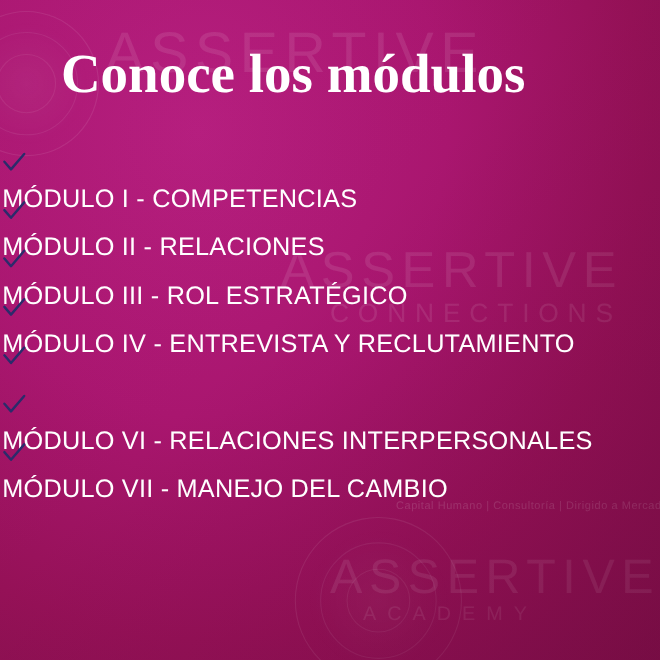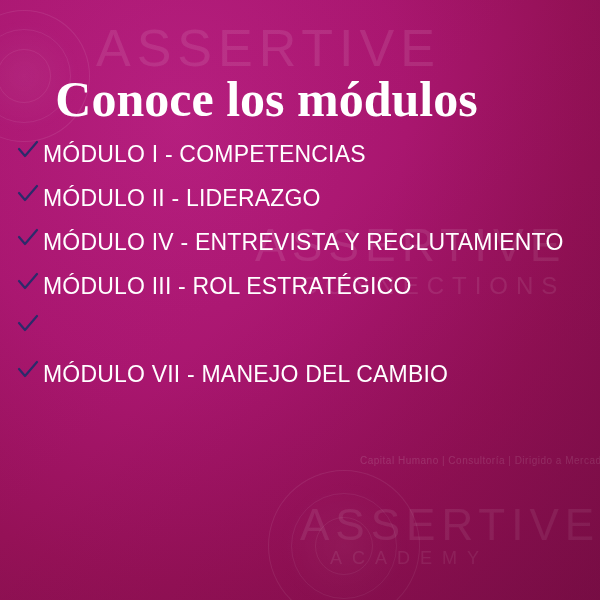--- a/index.html
+++ b/index.html
@@ -105,21 +105,21 @@
     position: relative;
     z-index: 5;
     width: 600px;
     height: 600px;
     box-sizing: border-box;
     padding: 0;
   }
 
   .title {
     position: absolute;
-    top: 70px;
+    top: 38px;
     left: 0;
     width: 533px;
     text-align: center;
     font-family: "Liberation Serif", serif;
     font-weight: 700;
     font-size: 50px;
     line-height: 58px;
     color: #ffffff;
     letter-spacing: 0px;
   }
@@ -131,22 +131,23 @@
     width: 600px;
     list-style: none;
     margin: 0;
     padding: 0;
   }
 
   .module-item {
     display: flex;
     align-items: baseline;
     height: 44px;
-    padding-left: 17px;
+    padding-left: 2px;
     color: #ffffff;
+    flex-direction: column;
   }
 
   .check-icon {
     width: 26px;
     flex: 0 0 26px;
     display: block;
     position: relative;
     top: -2px;
   }
   .check-icon svg { display: block; }
@@ -189,49 +190,57 @@
         </span>
         <span class="module-label">MÓDULO I - COMPETENCIAS</span>
       </li>
 
       <li class="module-item">
         <span class="check-icon">
           <svg width="22" height="20" viewBox="0 0 22 20" aria-hidden="true">
               <path d="M2 9 L8 16 L20 2" fill="none" stroke="#2b2b6b" stroke-width="2.2" stroke-linecap="round" stroke-linejoin="round"></path>
             </svg>
         </span>
-        <span class="module-label">MÓDULO II - LIDERAZGO</span>
+        <span class="module-label">MÓDULO II - RELACIONES</span>
+      </li>
+
+      <li class="module-item">
+        <span class="check-icon">
+          <svg width="22" height="20" viewBox="0 0 22 20" aria-hidden="true">
+              <path d="M2 9 L8 16 L20 2" fill="none" stroke="#2b2b6b" stroke-width="2.2" stroke-linecap="round" stroke-linejoin="round"></path>
+            </svg>
+        </span>
+        <span class="module-label">MÓDULO III - ROL ESTRATÉGICO</span>
       </li>
 
       <li class="module-item">
         <span class="check-icon">
           <svg width="22" height="20" viewBox="0 0 22 20" aria-hidden="true">
               <path d="M2 9 L8 16 L20 2" fill="none" stroke="#2b2b6b" stroke-width="2.2" stroke-linecap="round" stroke-linejoin="round"></path>
             </svg>
         </span>
         <span class="module-label">MÓDULO IV - ENTREVISTA Y RECLUTAMIENTO</span>
       </li>
 
       <li class="module-item">
         <span class="check-icon">
           <svg width="22" height="20" viewBox="0 0 22 20" aria-hidden="true">
               <path d="M2 9 L8 16 L20 2" fill="none" stroke="#2b2b6b" stroke-width="2.2" stroke-linecap="round" stroke-linejoin="round"></path>
             </svg>
         </span>
-        <span class="module-label">MÓDULO III - ROL ESTRATÉGICO</span>
-      </li>
-
-      <li class="module-item">
-        <span class="check-icon">
-          <svg width="22" height="20" viewBox="0 0 22 20" aria-hidden="true">
-              <path d="M2 9 L8 16 L20 2" fill="none" stroke="#2b2b6b" stroke-width="2.2" stroke-linecap="round" stroke-linejoin="round"></path>
-            </svg>
-        </span>
-      </li>
-
+      </li>
+
+      <li class="module-item">
+        <span class="check-icon">
+          <svg width="22" height="20" viewBox="0 0 22 20" aria-hidden="true">
+              <path d="M2 9 L8 16 L20 2" fill="none" stroke="#2b2b6b" stroke-width="2.2" stroke-linecap="round" stroke-linejoin="round"></path>
+            </svg>
+        </span>
+        <span class="module-label">MÓDULO VI - RELACIONES INTERPERSONALES</span>
+      </li>
 
       <li class="module-item">
         <span class="check-icon">
           <svg width="22" height="20" viewBox="0 0 22 20" aria-hidden="true">
               <path d="M2 9 L8 16 L20 2" fill="none" stroke="#2b2b6b" stroke-width="2.2" stroke-linecap="round" stroke-linejoin="round"></path>
             </svg>
         </span>
         <span class="module-label">MÓDULO VII - MANEJO DEL CAMBIO</span>
       </li>
 

